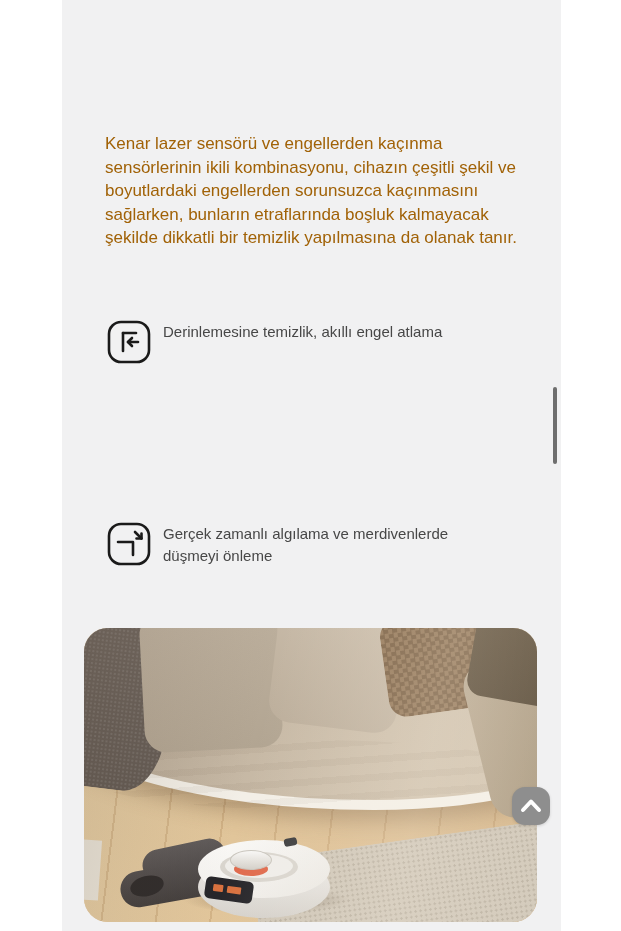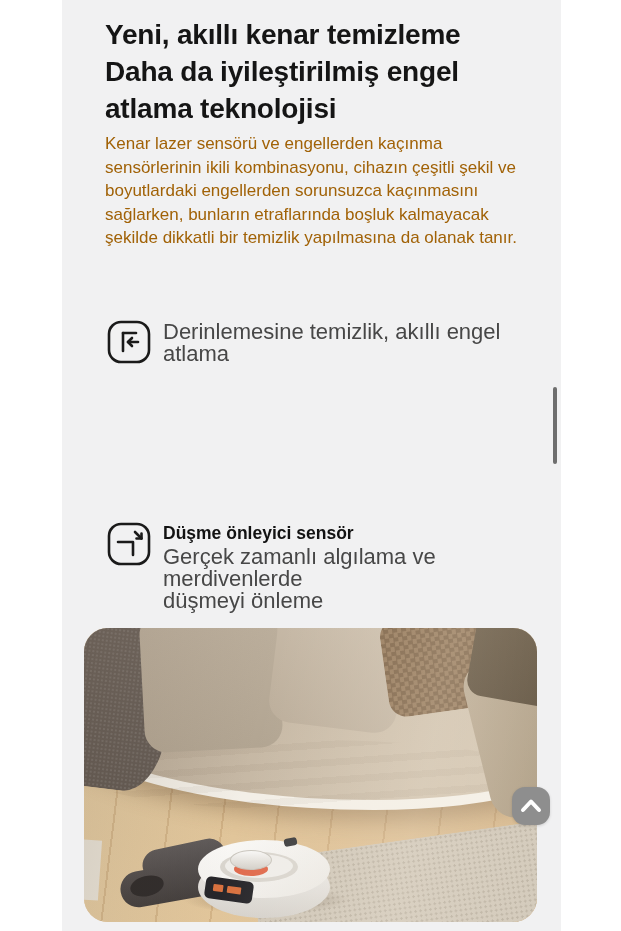--- a/index.html
+++ b/index.html
@@ -20,21 +20,21 @@
     letter-spacing:-0.2px;
   }
   .desc{
     position:absolute;left:43px;top:132px;margin:0;width:440px;
     font-size:17px;line-height:23.5px;font-weight:400;color:#a16207;
   }
   .feature{position:absolute;left:43px;width:440px;}
   .ficon{position:absolute;left:0;top:0;width:48px;height:48px;display:block;}
   .ftext{margin-left:58px;padding-top:2px;}
   .ftitle{font-size:17.5px;line-height:23px;font-weight:700;color:#121212;}
-  .fsub{font-size:22px;line-height:22px;font-weight:400;color:#474747;margin-top:1px;}
+  .fsub{font-size:15px;line-height:22px;font-weight:400;color:#474747;margin-top:1px;}
 
   
   .photo{
     position:absolute;left:22px;top:628px;width:453px;height:294px;
     border-radius:24px;overflow:hidden;background:#dcc09a;
   }
   .photo *{position:absolute;}
   .floor{
     inset:0;
     background:
@@ -160,23 +160,20 @@
     display:flex;align-items:center;justify-content:center;cursor:pointer;
     box-shadow:0 1px 3px rgba(0,0,0,.15);
   }
   svg{display:block;}
 </style>
 </head>
 <body>
 
 <div class="panel">
 
-  <h1 class="title pre">Yeni, akıllı kenar temizleme
-Daha da iyileştirilmiş engel
-atlama teknolojisi</h1>
 
   <p class="desc pre">Kenar lazer sensörü ve engellerden kaçınma
 sensörlerinin ikili kombinasyonu, cihazın çeşitli şekil ve
 boyutlardaki engellerden sorunsuzca kaçınmasını
 sağlarken, bunların etraflarında boşluk kalmayacak
 şekilde dikkatli bir temizlik yapılmasına da olanak tanır.</p>
 
   <div class="feature" style="top:318px">
     <span class="ficon">
       <svg width="48" height="48" viewBox="0 0 48 48" fill="none" stroke="#1a1a1a" stroke-width="2.6" stroke-linecap="round" stroke-linejoin="round">
@@ -196,21 +193,20 @@
   <div class="feature" style="top:520px">
     <span class="ficon">
       <svg width="48" height="48" viewBox="0 0 48 48" fill="none" stroke="#1a1a1a" stroke-width="2.6" stroke-linecap="round" stroke-linejoin="round">
         <rect x="4" y="4" width="40" height="40" rx="12"></rect>
         <path d="M13 22 H28 V35"></path>
         <path d="M30 12 L36.5 18.5"></path>
         <path d="M31.5 18.5 H36.5 V13.5"></path>
       </svg>
     </span>
     <div class="ftext">
-      <div class="ftitle">Düşme önleyici sensör</div>
       <div class="fsub pre">Gerçek zamanlı algılama ve merdivenlerde
 düşmeyi önleme</div>
     </div>
   </div>
 
   <div class="photo">
     <div class="floor"></div>
     <div class="rug"></div>
     <div class="skirting"></div>
     <div class="sofa-piping"></div>

